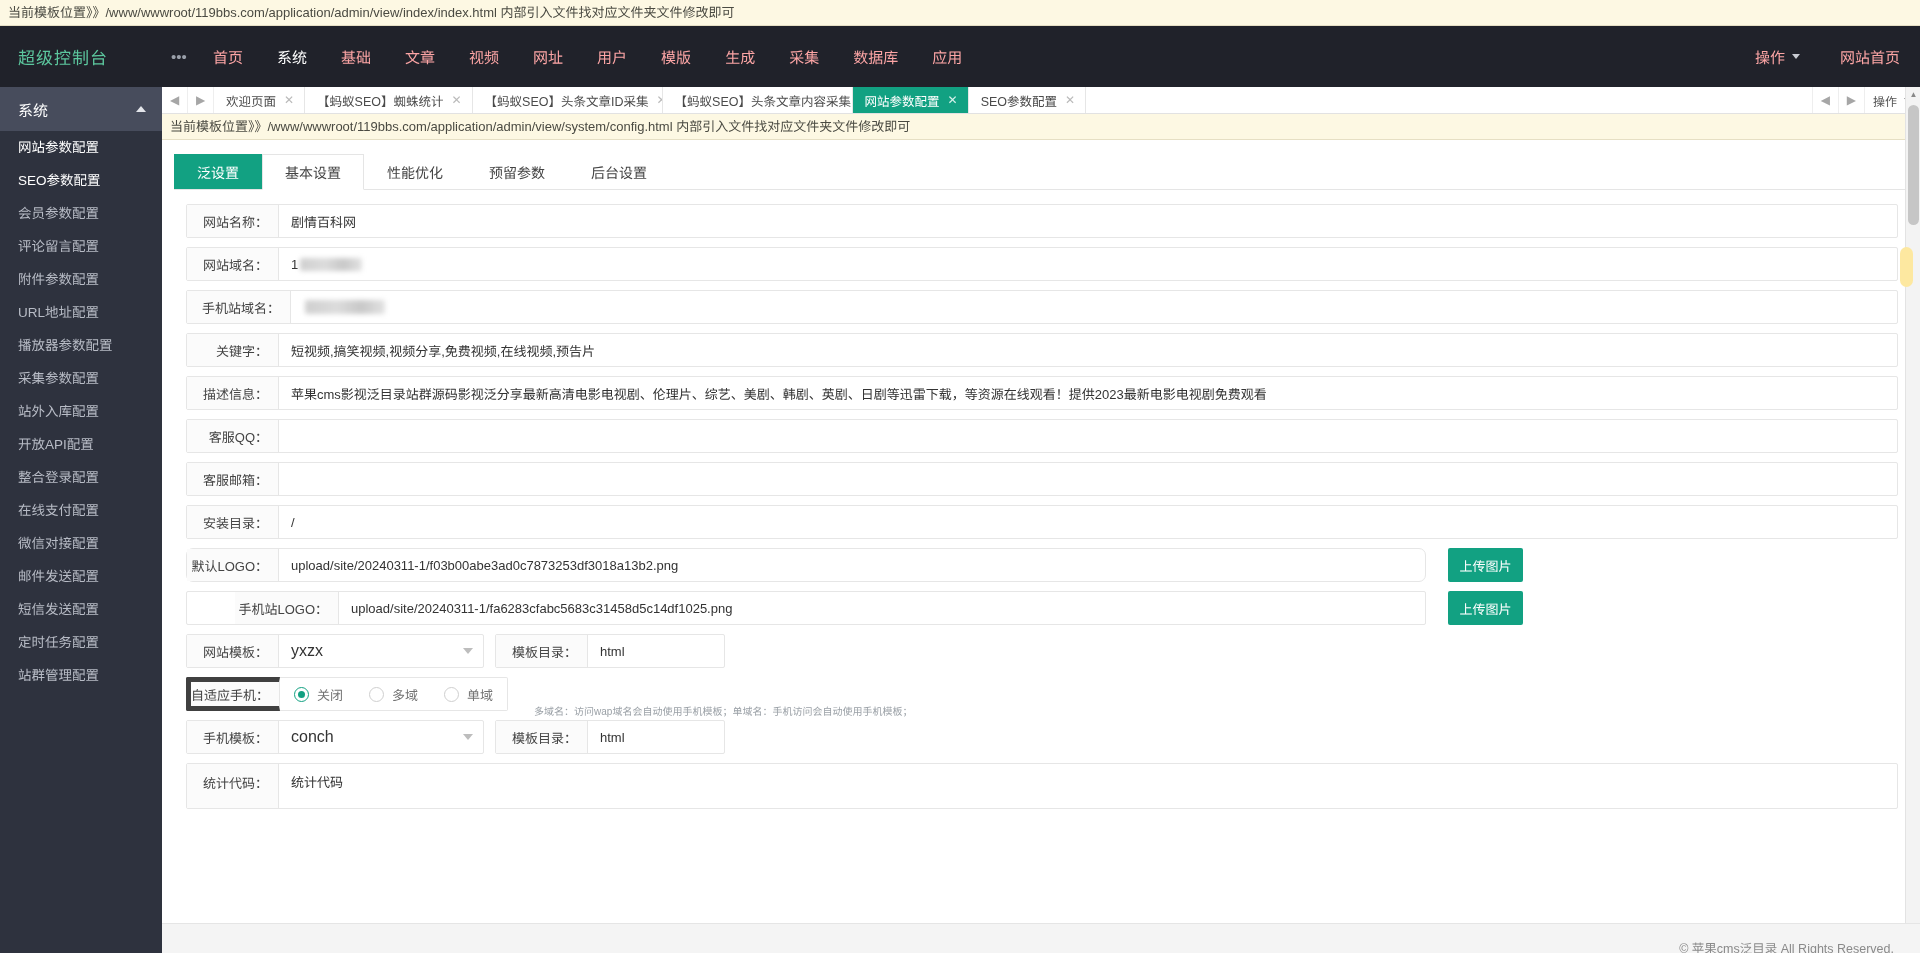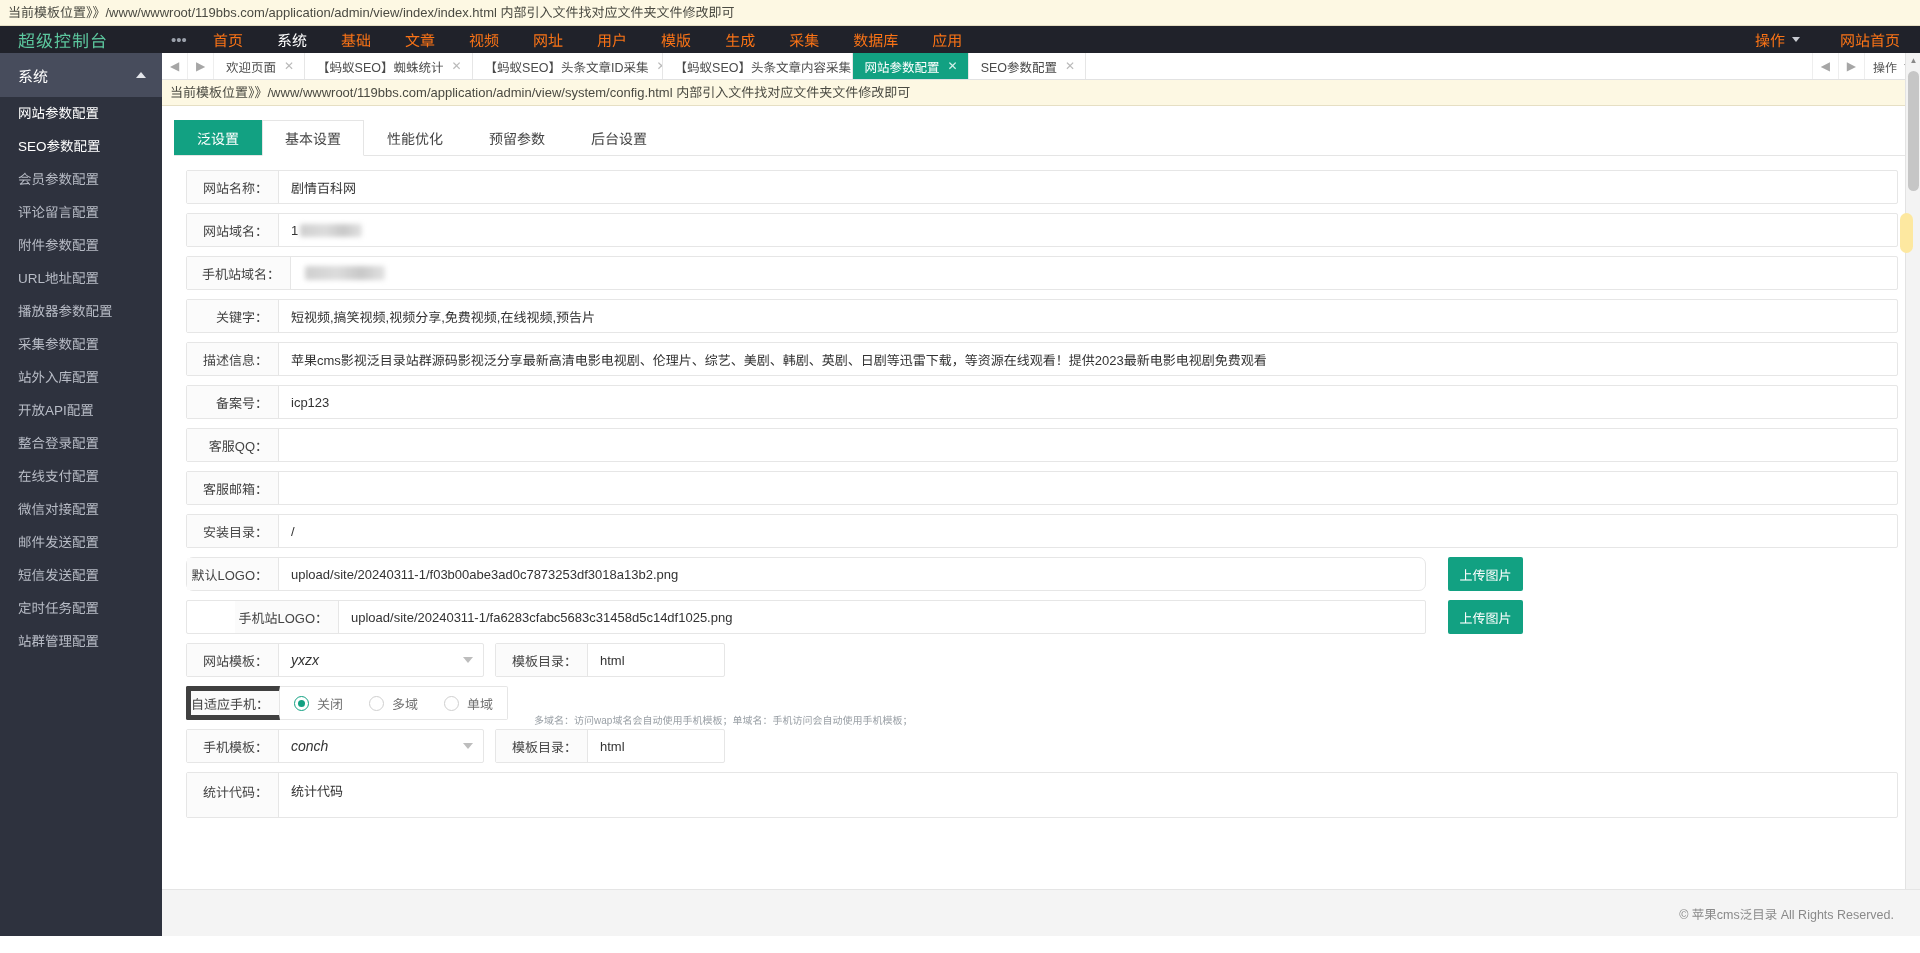--- a/index.html
+++ b/index.html
@@ -18,21 +18,21 @@
     border-bottom: 1px solid #e6dfc4;
     font-size: 13px;
     color: #4a4a42;
     padding: 0 8px;
     white-space: nowrap;
     overflow: hidden;
   }
 
   
   .header {
-    height: 27px;
+    height: 61px;
     background: #20222a;
     display: flex;
     align-items: stretch;
     color: #d9dbe0;
   }
   .brand {
     width: 162px;
     flex: 0 0 162px;
     display: flex; align-items: center;
     padding-left: 18px;
@@ -45,21 +45,21 @@
     display: flex; align-items: center; justify-content: center;
     color: #9aa0aa; font-size: 15px; cursor: pointer;
   }
   .nav {
     display: flex; align-items: stretch;
     flex: 1 1 auto;
   }
   .nav-item {
     padding: 0 17px;
     display: flex; align-items: center;
-    font-size: 15px; color: #f97316;
+    font-size: 15px; color: #fca5a5;
     cursor: pointer; white-space: nowrap;
   }
   .nav-item.active { color: #ffffff; }
   .header-right {
     display: flex; align-items: stretch;
     margin-left: auto;
   }
   .header-right .nav-item { padding: 0 20px; }
   .caret-dn {
     display: inline-block;
@@ -250,23 +250,22 @@
     display: flex; align-items: center; justify-content: center;
     border-radius: 2px;
     cursor: pointer;
     height: 34px;
   }
 
   .select-box {
     flex: 1 1 auto;
     display: flex; align-items: center; justify-content: space-between;
     padding: 0 10px 0 12px;
-    font-size: 14px; color: #333;
-    cursor: pointer;
-    font-style: italic;
+    font-size: 16px; color: #333;
+    cursor: pointer;
   }
   .select-caret {
     width: 0; height: 0;
     border-left: 5px solid transparent;
     border-right: 5px solid transparent;
     border-top: 6px solid #bdbdbd;
   }
 
   .radio-row {
     display: flex; align-items: center;
@@ -484,24 +483,20 @@
       <div class="frow">
         <div class="lbl">关键字：</div>
         <div class="val">短视频,搞笑视频,视频分享,免费视频,在线视频,预告片</div>
       </div>
 
       <div class="frow">
         <div class="lbl">描述信息：</div>
         <div class="val">苹果cms影视泛目录站群源码影视泛分享最新高清电影电视剧、伦理片、综艺、美剧、韩剧、英剧、日剧等迅雷下载，等资源在线观看！提供2023最新电影电视剧免费观看</div>
       </div>
 
-      <div class="frow">
-        <div class="lbl">备案号：</div>
-        <div class="val">icp123</div>
-      </div>
 
       <div class="frow">
         <div class="lbl">客服QQ：</div>
         <div class="val"></div>
       </div>
 
       <div class="frow">
         <div class="lbl">客服邮箱：</div>
         <div class="val"></div>
       </div>

